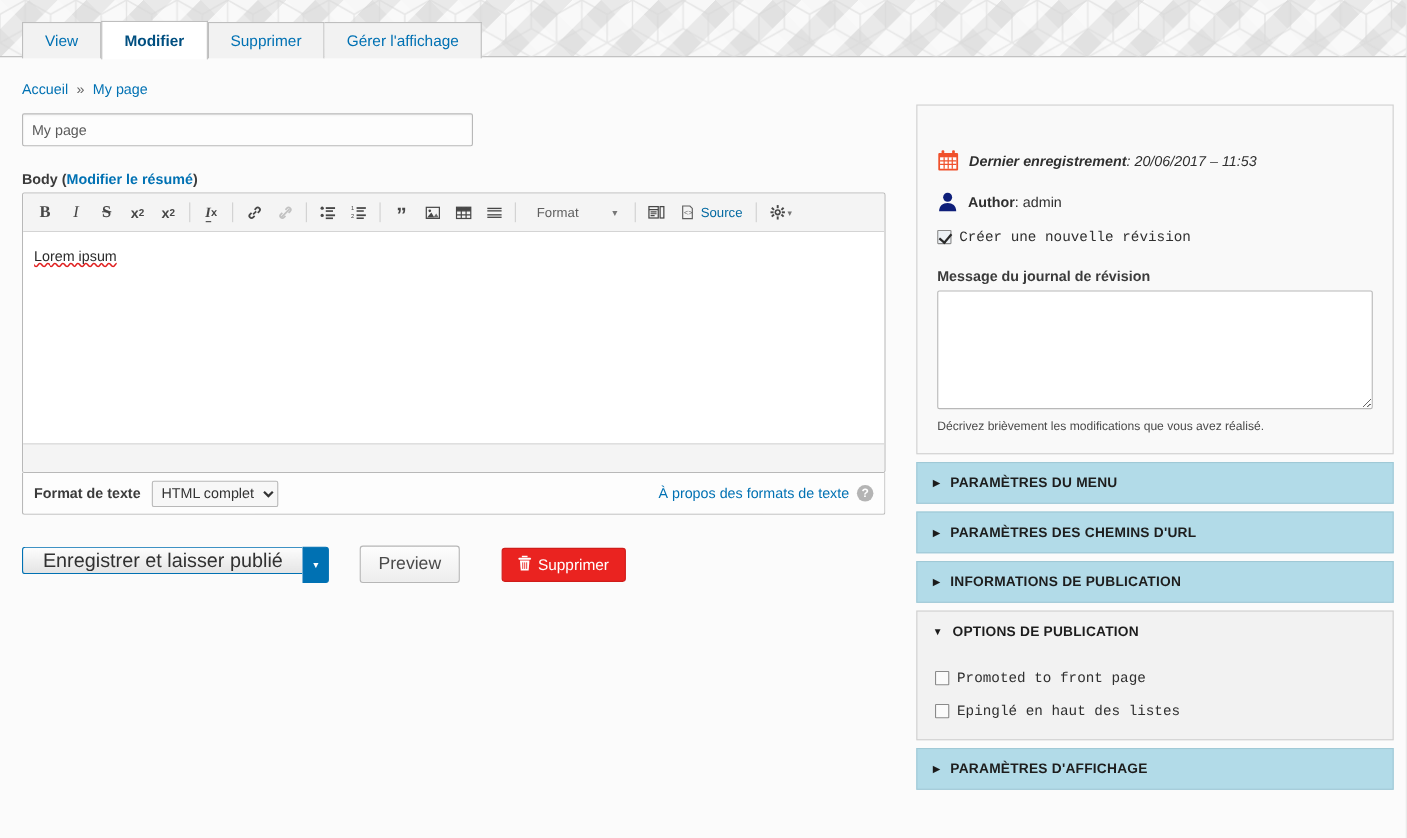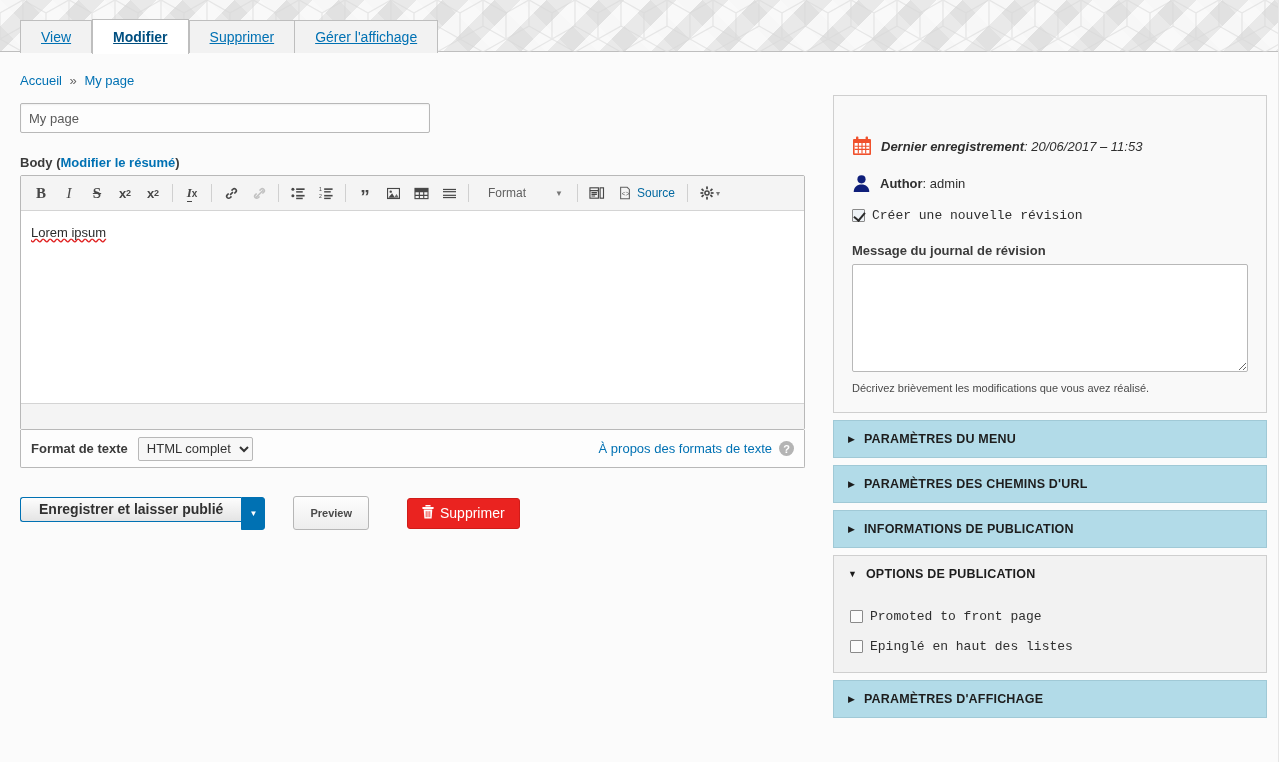--- a/index.html
+++ b/index.html
@@ -36,21 +36,20 @@
   }
   .tab {
     height: 33px; padding: 0 20px;
     display: flex; align-items: center; justify-content: center;
     font-size: 14px; color: #0071b3;
     background: #f2f2f2;
     border: 1px solid #bebebe; border-bottom: none;
     border-left: none;
     cursor: pointer;
     white-space: nowrap;
-    text-decoration: underline;
   }
   .tab:first-child { border-left: 1px solid #bebebe; }
   .tab.active {
     background: #fff; color: #004f80; font-weight: bold;
     height: 35px; position: relative; z-index: 6;
     border-left: 1px solid #bebebe;
     margin-bottom: -1px;
   }
   .tab.active + .tab { border-left: 1px solid #bebebe; }
 
@@ -146,39 +145,39 @@
   }
 
   
   .actions {
     margin-top: 28px; display: flex; align-items: center; gap: 0;
   }
   .split { display: flex; }
   .btn-primary {
     height: 25px; padding: 0 18px;
     display: flex; align-items: center; justify-content: center;
-    font-family: "Liberation Sans", sans-serif; font-size: 14px; font-weight: bold;
+    font-family: "Liberation Sans", sans-serif; font-size: 18px; font-weight: normal;
     color: #313131;
     background: linear-gradient(#fdfdfd, #e4e4e4);
     border: 1px solid #0071b3; border-right: none;
     border-radius: 3px 0 0 3px; cursor: pointer;
   }
   .btn-caret {
     width: 24px; height: 33px;
     display: flex; align-items: center; justify-content: center;
     background: #0071b3; color: #fff; font-size: 8px;
     border: 1px solid #0071b3; border-radius: 0 3px 3px 0; cursor: pointer;
   }
   .btn-plain {
     height: 31px; padding: 16px 16px; margin-left: 28px;
     display: flex; align-items: center; justify-content: center;
-    font-family: "Liberation Sans", sans-serif; font-size: 11px;
+    font-family: "Liberation Sans", sans-serif; font-size: 16px;
     color: #4a4a4a;
     background: linear-gradient(#fdfdfd, #ededed);
-    border: 1px solid #b6b6b6; border-radius: 3px; cursor: pointer; font-weight: bold;
+    border: 1px solid #b6b6b6; border-radius: 3px; cursor: pointer;
   }
   .btn-danger {
     height: 31px; padding: 0 14px; margin-left: 38px;
     display: flex; align-items: center; justify-content: center; gap: 6px;
     font-family: "Liberation Sans", sans-serif; font-size: 14px;
     color: #fff; background: #ea2320;
     border: 1px solid #d01c19; border-radius: 3px; cursor: pointer;
   }
   .trash { display: inline-block; }
 

